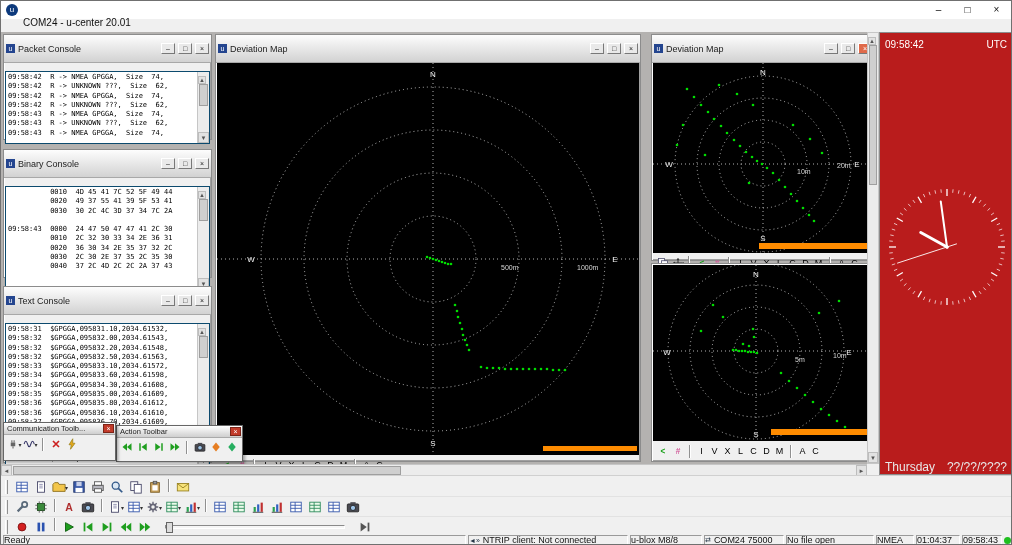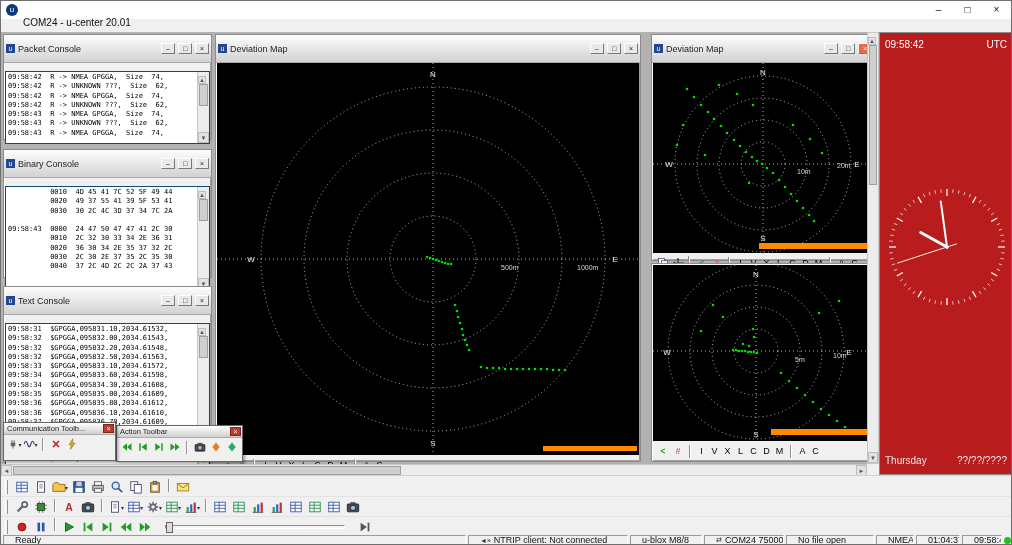--- a/index.html
+++ b/index.html
@@ -41,21 +41,21 @@
                border-color:#808080 #fff #fff #808080;font-size:8px}
 
 .map-content{position:relative;background:#000;margin:0 1px;overflow:hidden}
 .map-toolbar{display:flex;align-items:center;gap:1px;padding:0 3px;height:20px}
 .map-letter{width:13px;height:15px;text-align:center;line-height:15px;font-size:9px;color:#000}
 .tsep{width:2px;height:13px;border-left:1px solid #909090;border-right:1px solid #ffffff;margin:0 3px;flex:0 0 auto}
 
 .clock-pane{position:absolute;left:878px;top:31px;width:134px;height:443px;background:#b91c1c;border:1px solid #8c8c8c}
 .clock-row{position:absolute;left:5px;right:5px;display:flex;justify-content:space-between;color:#fff}
 .clock-row.top{top:6px;font-size:10px}
-.clock-row.bottom{bottom:8px;font-size:10px;color:#e8e8e8}
+.clock-row.bottom{bottom:0;font-size:12px;color:#e8e8e8}
 .clock-svg-holder{position:absolute;left:5px;top:152px;width:124px;height:124px}
 
 .vscroll{position:absolute;left:866px;top:31px;width:12px;height:432px;background:#ececec;border:1px solid #c6c6c6}
 .vscroll .vsb-thumb{top:12px;height:140px}
 .hscroll{position:absolute;left:0;top:463px;width:866px;height:11px;background:#ececec;border-top:1px solid #c6c6c6;display:flex;align-items:center}
 .hs-arr{width:11px;height:11px;font-size:6px;line-height:10px;text-align:center;color:#555;background:#e2e2e2;border:1px solid #bdbdbd;flex:0 0 auto}
 .hs-arr.right{margin-left:auto}
 .hs-thumb{width:388px;height:9px;background:#cfcfcf;border:1px solid #9f9f9f;margin-left:1px}
 
 .float-tb{position:absolute;background:#f0f0f0;border:1px solid #666;box-shadow:2px 2px 3px rgba(0,0,0,.35);z-index:10}
@@ -72,21 +72,21 @@
 .tbrow.r3{top:42px;height:17px}
 .grip{width:3px;height:14px;border-left:1px solid #fff;border-right:1px solid #909090;margin-right:4px;flex:0 0 auto}
 .ticon{width:18px;height:17px;display:flex;align-items:center;justify-content:center;flex:0 0 auto}
 .ticon svg{width:14px;height:14px}
 .dd{font-size:6px;color:#333;margin-left:-1px}
 .slider-track{position:relative;width:180px;height:4px;background:#f6f6f6;border:1px solid;border-color:#8a8a8a #fff #fff #8a8a8a;margin:0 10px;flex:0 0 auto}
 .slider-thumb{position:absolute;left:0;top:-4px;width:7px;height:11px;background:#dcdcdc;border:1px solid #666}
 
 .statusbar{position:absolute;left:0;top:533px;width:1012px;height:12px;background:#f0f0f0;
            display:flex;align-items:stretch;gap:2px;padding:1px 2px;font-size:9px;color:#111}
-.status-seg{border:1px solid;border-color:#9a9a9a #fff #fff #9a9a9a;padding:0 11px;display:flex;align-items:center;gap:3px;white-space:nowrap;overflow:hidden}
+.status-seg{border:1px solid;border-color:#9a9a9a #fff #fff #9a9a9a;padding:0 0;display:flex;align-items:center;gap:3px;white-space:nowrap;overflow:hidden}
 .status-seg.grow{flex:1}
 .status-ico{font-size:7px;color:#234}
 .status-dot{width:7px;height:7px;border-radius:50%;background:#1fbf1f;align-self:center;flex:0 0 auto}
 </style>
 </head>
 <body>
 
 <div id="app">
 
   <div class="titlebar">

